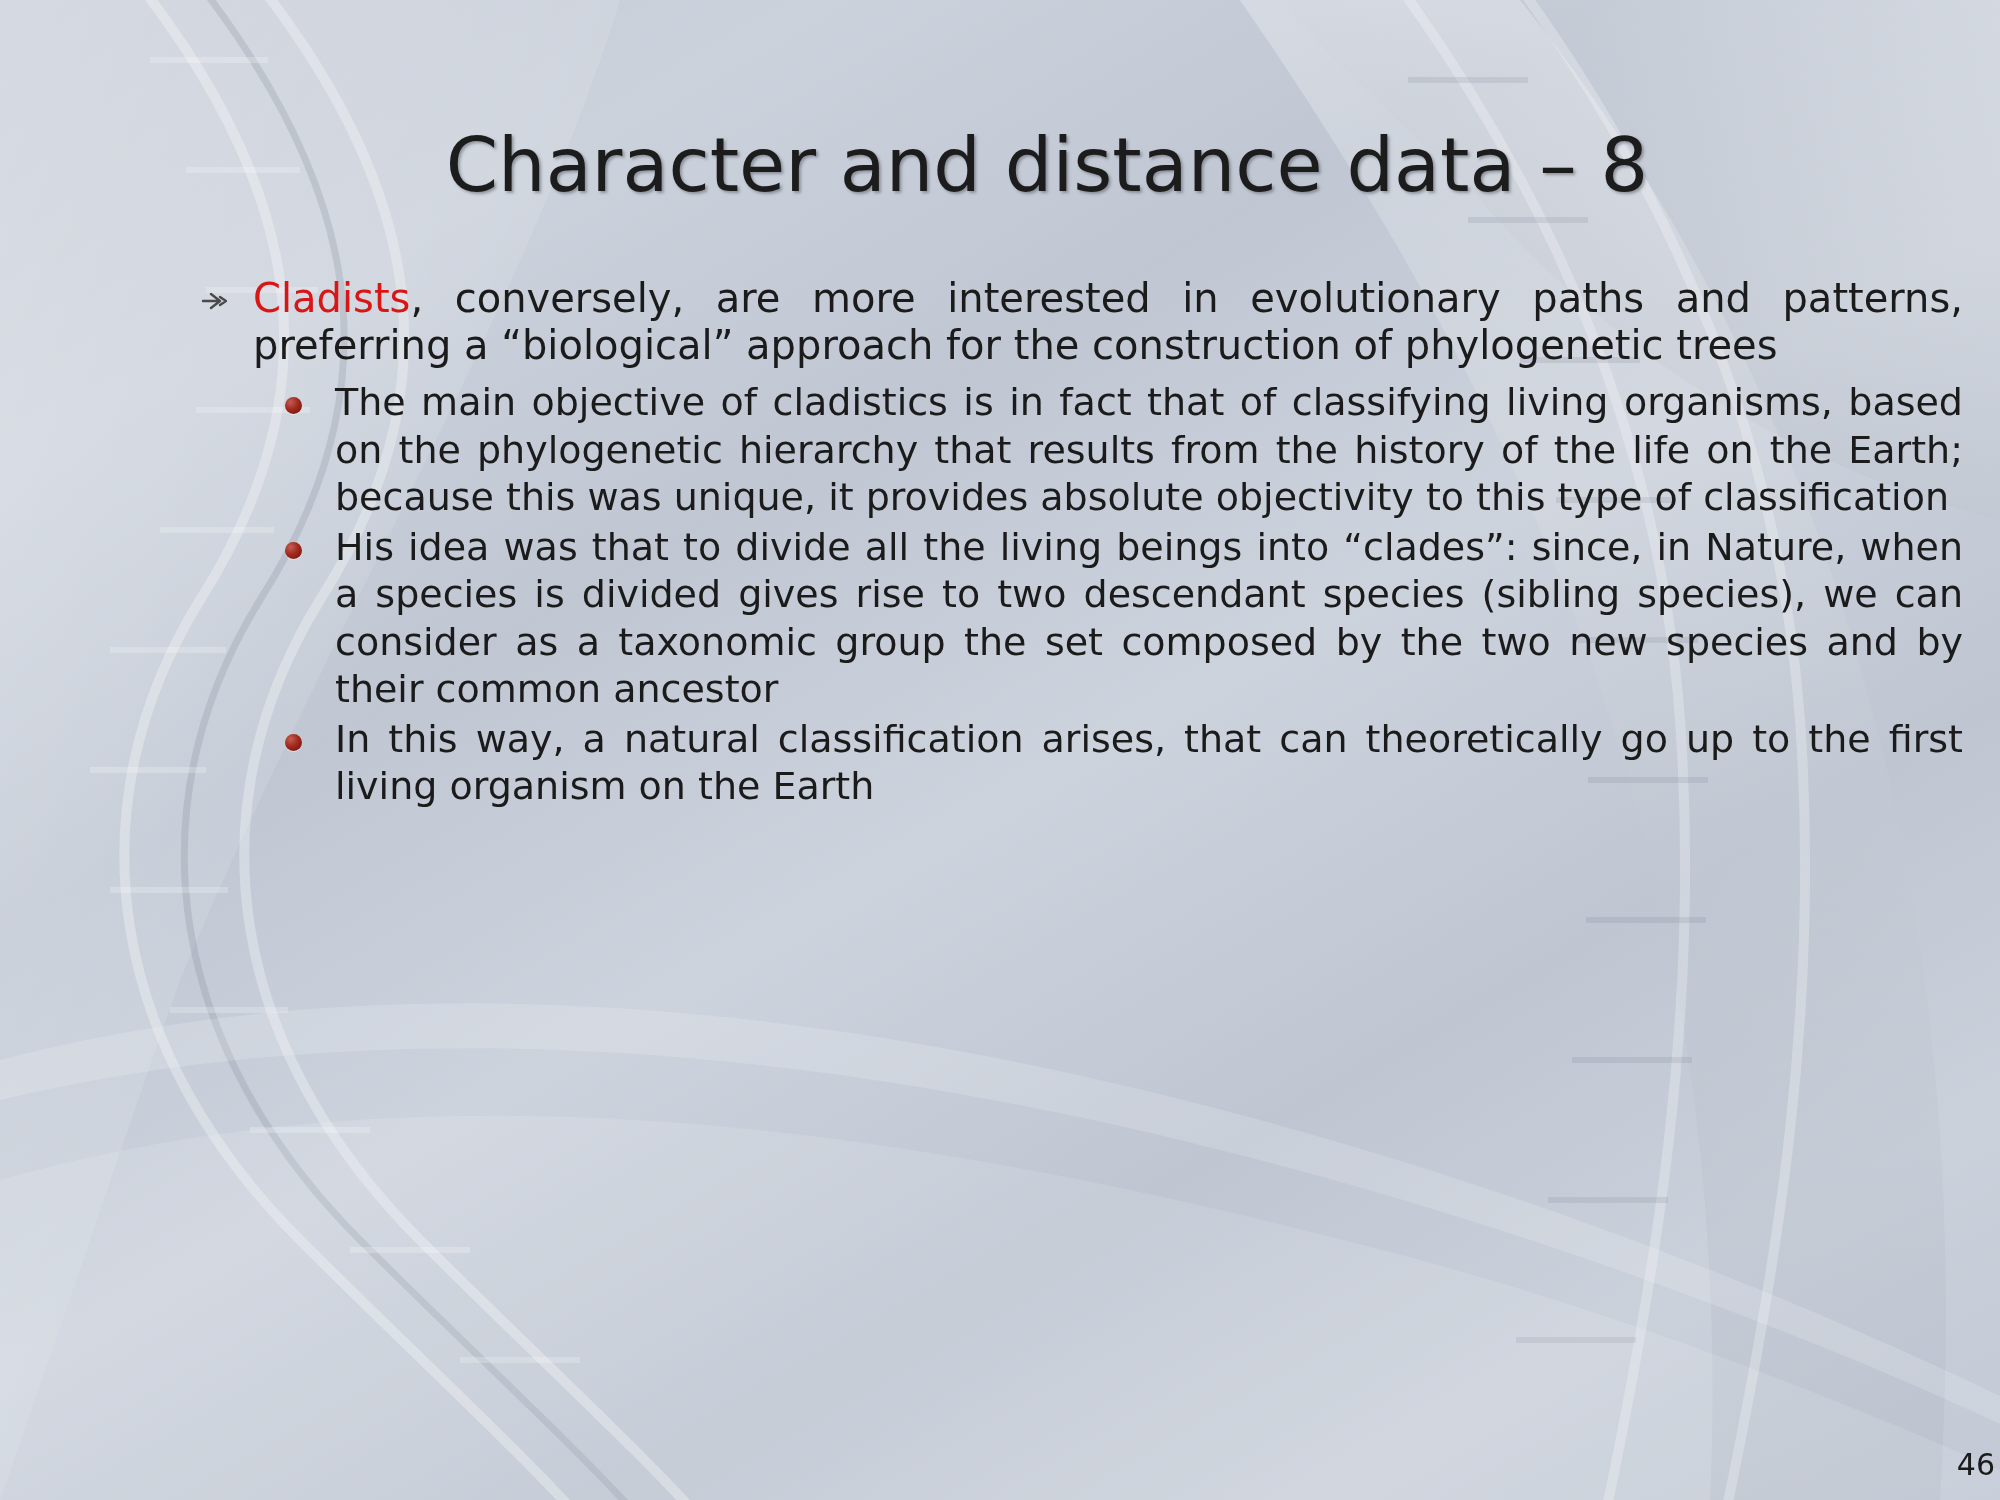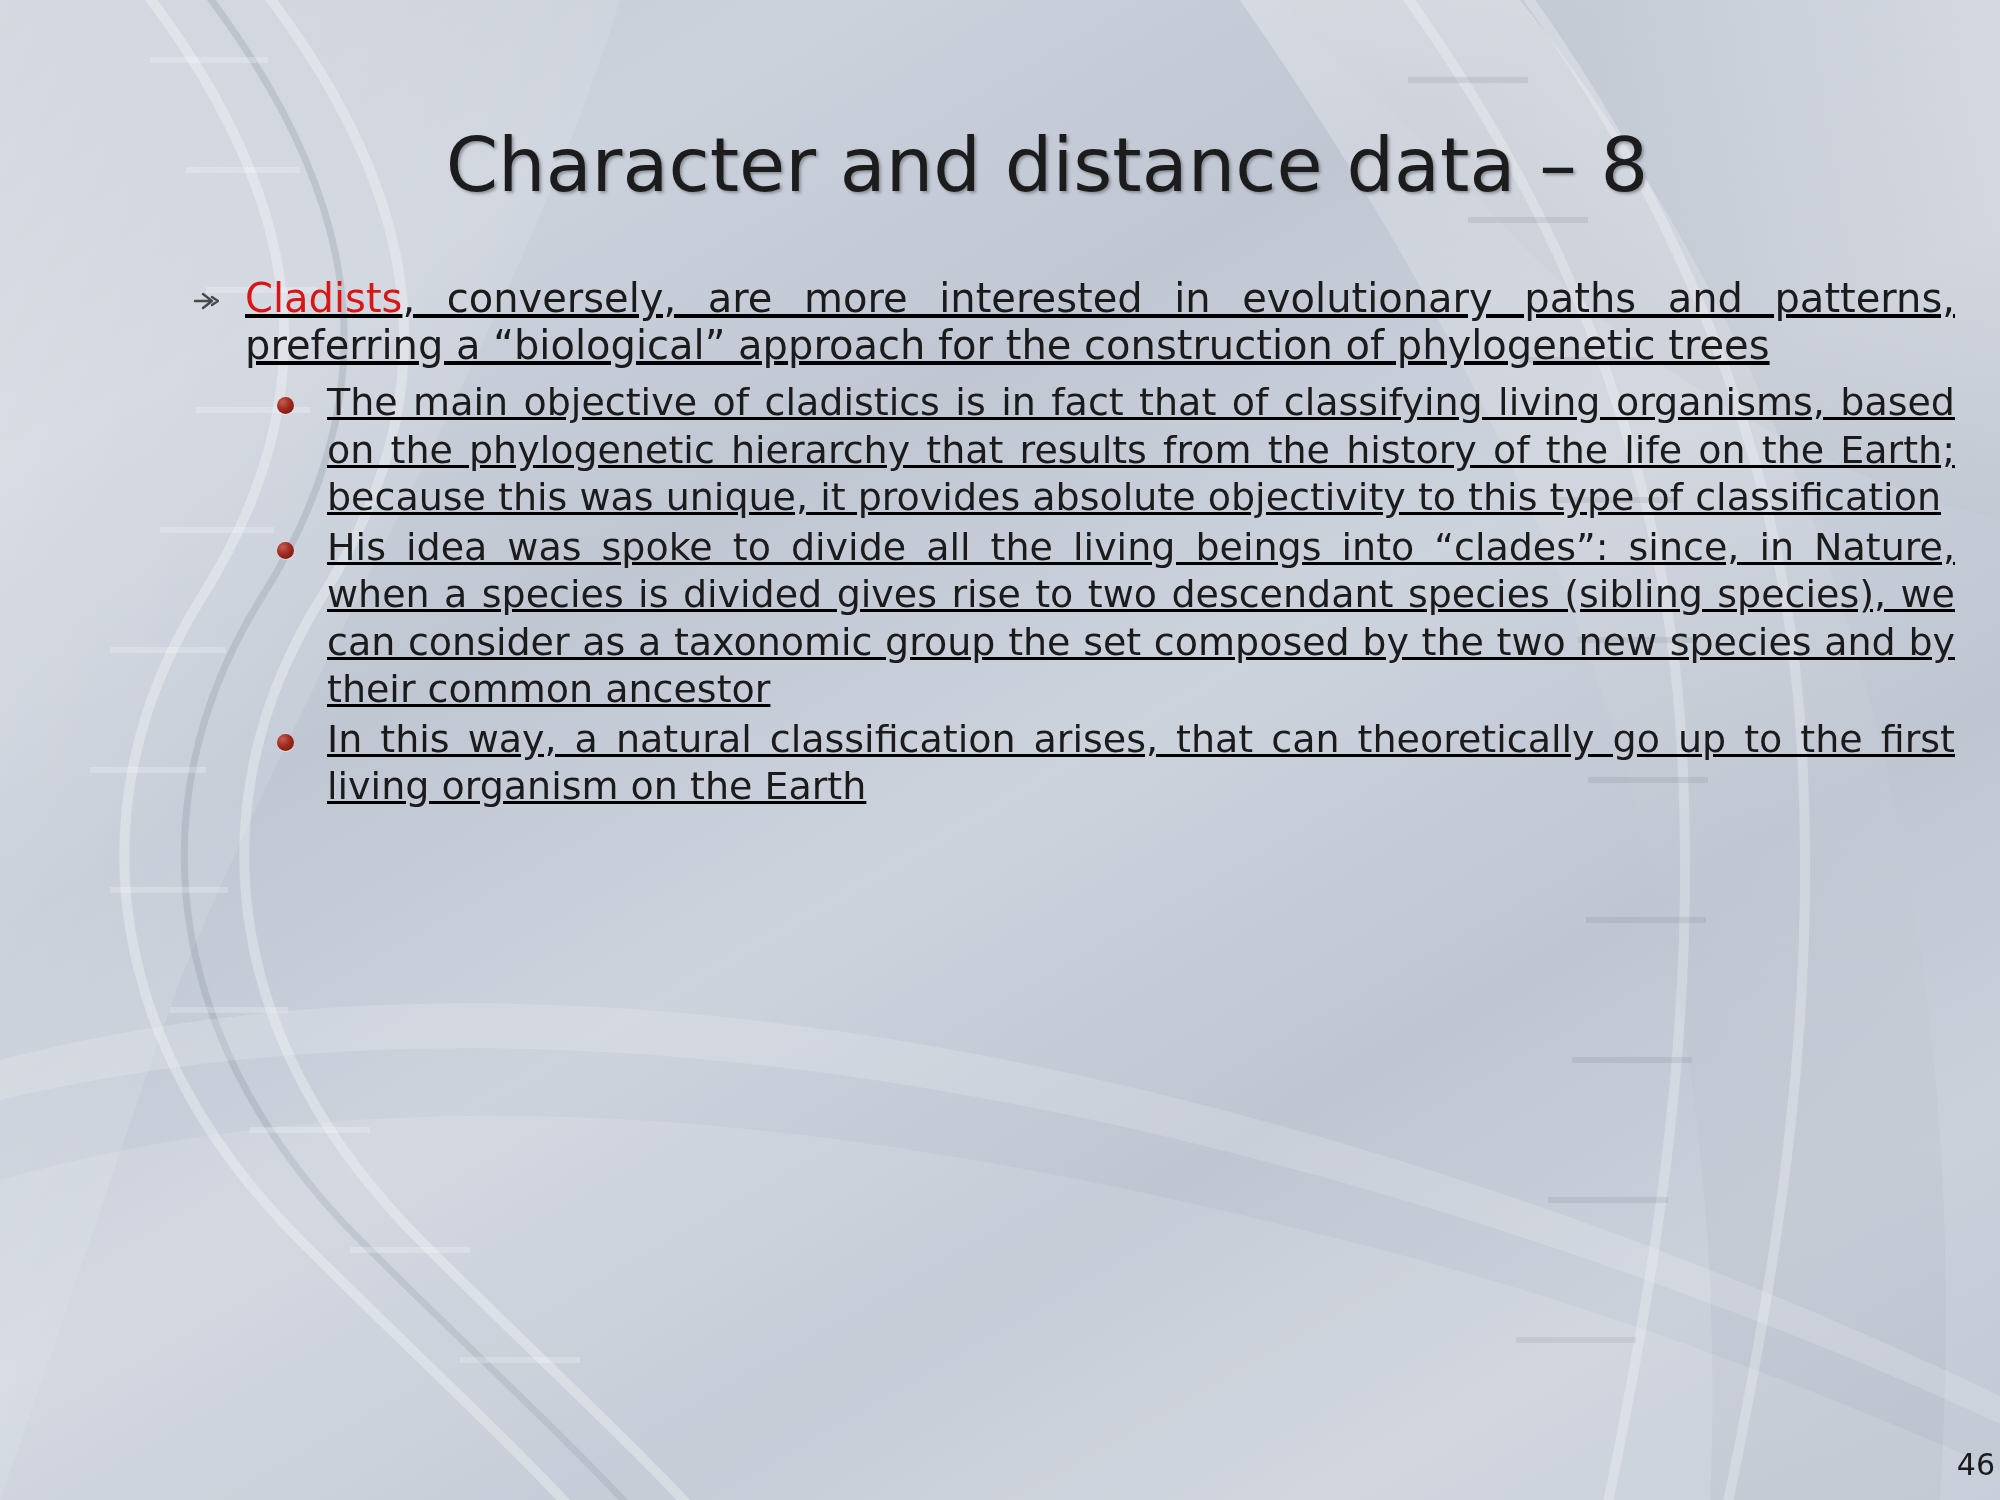--- a/index.html
+++ b/index.html
@@ -47,23 +47,22 @@
     line-height: 1;
     color: #1c1c1c;
     letter-spacing: 0px;
     text-shadow: 2px 2px 3px rgba(90,95,105,0.55);
     font-weight: normal;
   }
 
   .body-block {
     position: absolute;
     top: 275px;
-    left: 118px;
+    left: 126px;
     width: 1790px;
-    text-decoration: underline;
   }
 
   
   .l1 {
     position: relative;
     padding-left: 80px;
     margin-bottom: 6px;
     font-size: 40px;
     line-height: 1.18;
     color: #1b1b1b;
@@ -206,21 +205,21 @@
       <div class="l2-list">
 
         <div class="l2">
           <span class="bullet2"></span>
           <span>The main objective of cladistics is in fact that of classifying living organisms, based on the phylogenetic hierarchy that results from the history of the life on the Earth; because this was unique, it provides absolute objectivity to this type of classification</span>
         </div>
 
 
         <div class="l2">
           <span class="bullet2"></span>
-          <span>His idea was spoke to divide all the living beings into “clades”: since, in Nature, when a species is divided gives rise to two descendant species (sibling species), we can consider as a taxonomic group the set composed by the two new species and by their common ancestor</span>
+          <span>His idea was that to divide all the living beings into “clades”: since, in Nature, when a species is divided gives rise to two descendant species (sibling species), we can consider as a taxonomic group the set composed by the two new species and by their common ancestor</span>
         </div>
 
         <div class="l2">
           <span class="bullet2"></span>
           <span>In this way, a natural classification arises, that can theoretically go up to the first living organism on the Earth</span>
         </div>
 
       </div>
     </div>
 

